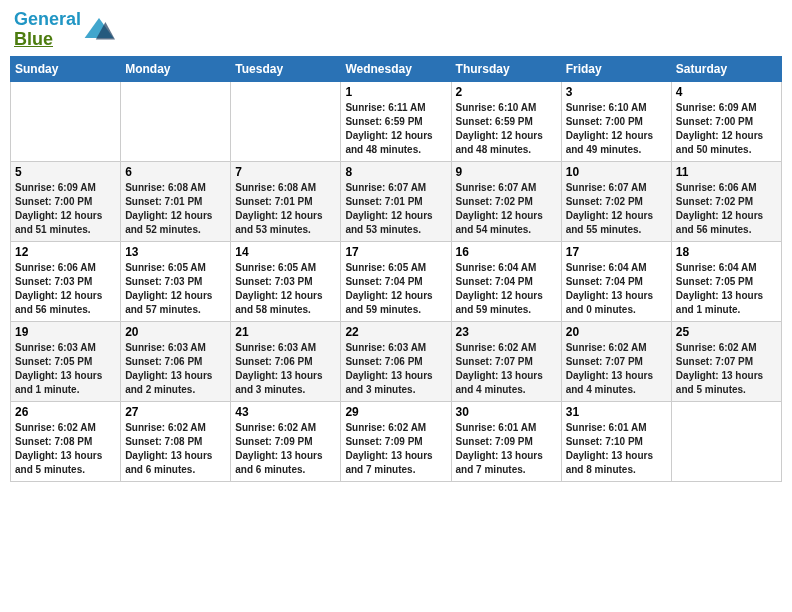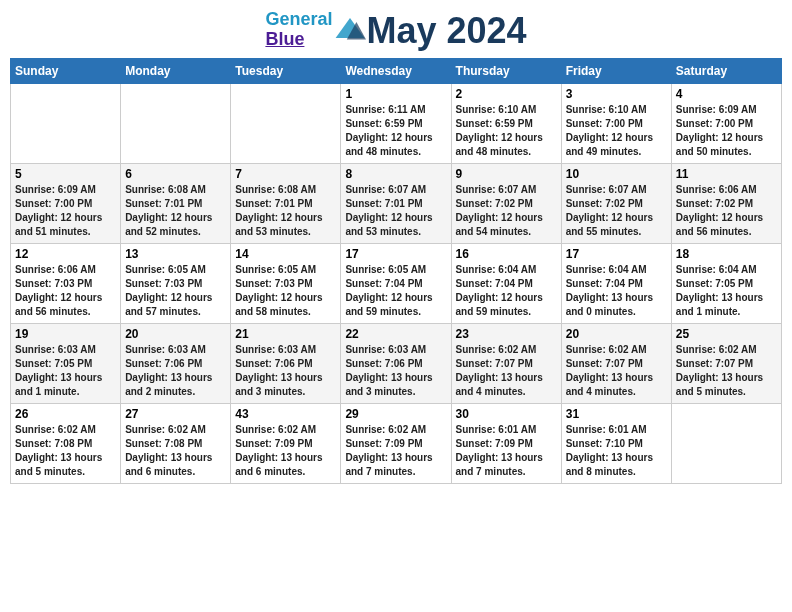--- a/index.html
+++ b/index.html
@@ -5,21 +5,21 @@
     * { box-sizing: border-box; margin: 0; padding: 0; }
     body {
       font-family: Arial, sans-serif;
       background: #fff;
       width: 792px;
       min-height: 612px;
       padding: 10px;
     }
     .header {
       display: flex;
-      justify-content: center;
+      justify-content: space-between;
       align-items: flex-start;
       margin-bottom: 6px;
       padding: 0 4px;
     }
     .logo {
       display: flex;
       align-items: center;
     }
     .logo-text {
       font-size: 18px;
@@ -92,31 +92,30 @@
     }
   </style>
 </head>
 <body>
 
 <div class="header">
   <div class="logo">
     <div>
       <div style="display:flex;align-items:center;">
         <div class="logo-text">
-          <span>General</span><br><span style="color:#4c1d95;text-decoration:underline;">Blue</span>
+          <span>General</span><br><span style="color:#4d7c0f;text-decoration:underline;">Blue</span>
         </div>
         <svg class="logo-icon" viewBox="0 0 40 40">
           <polygon points="20,5 38,30 2,30" fill="#2196c4" opacity="0.85"></polygon>
           <polygon points="28,10 40,32 16,32" fill="#1a3a5c" opacity="0.7"></polygon>
         </svg>
       </div>
     </div>
   </div>
   <div class="title-block">
-    <div class="month-title">May 2024</div>
   </div>
 </div>
 
 <table>
   <thead>
     <tr id="header-row">
         <th>Sunday</th>
         <th>Monday</th>
         <th>Tuesday</th>
         <th>Wednesday</th>

